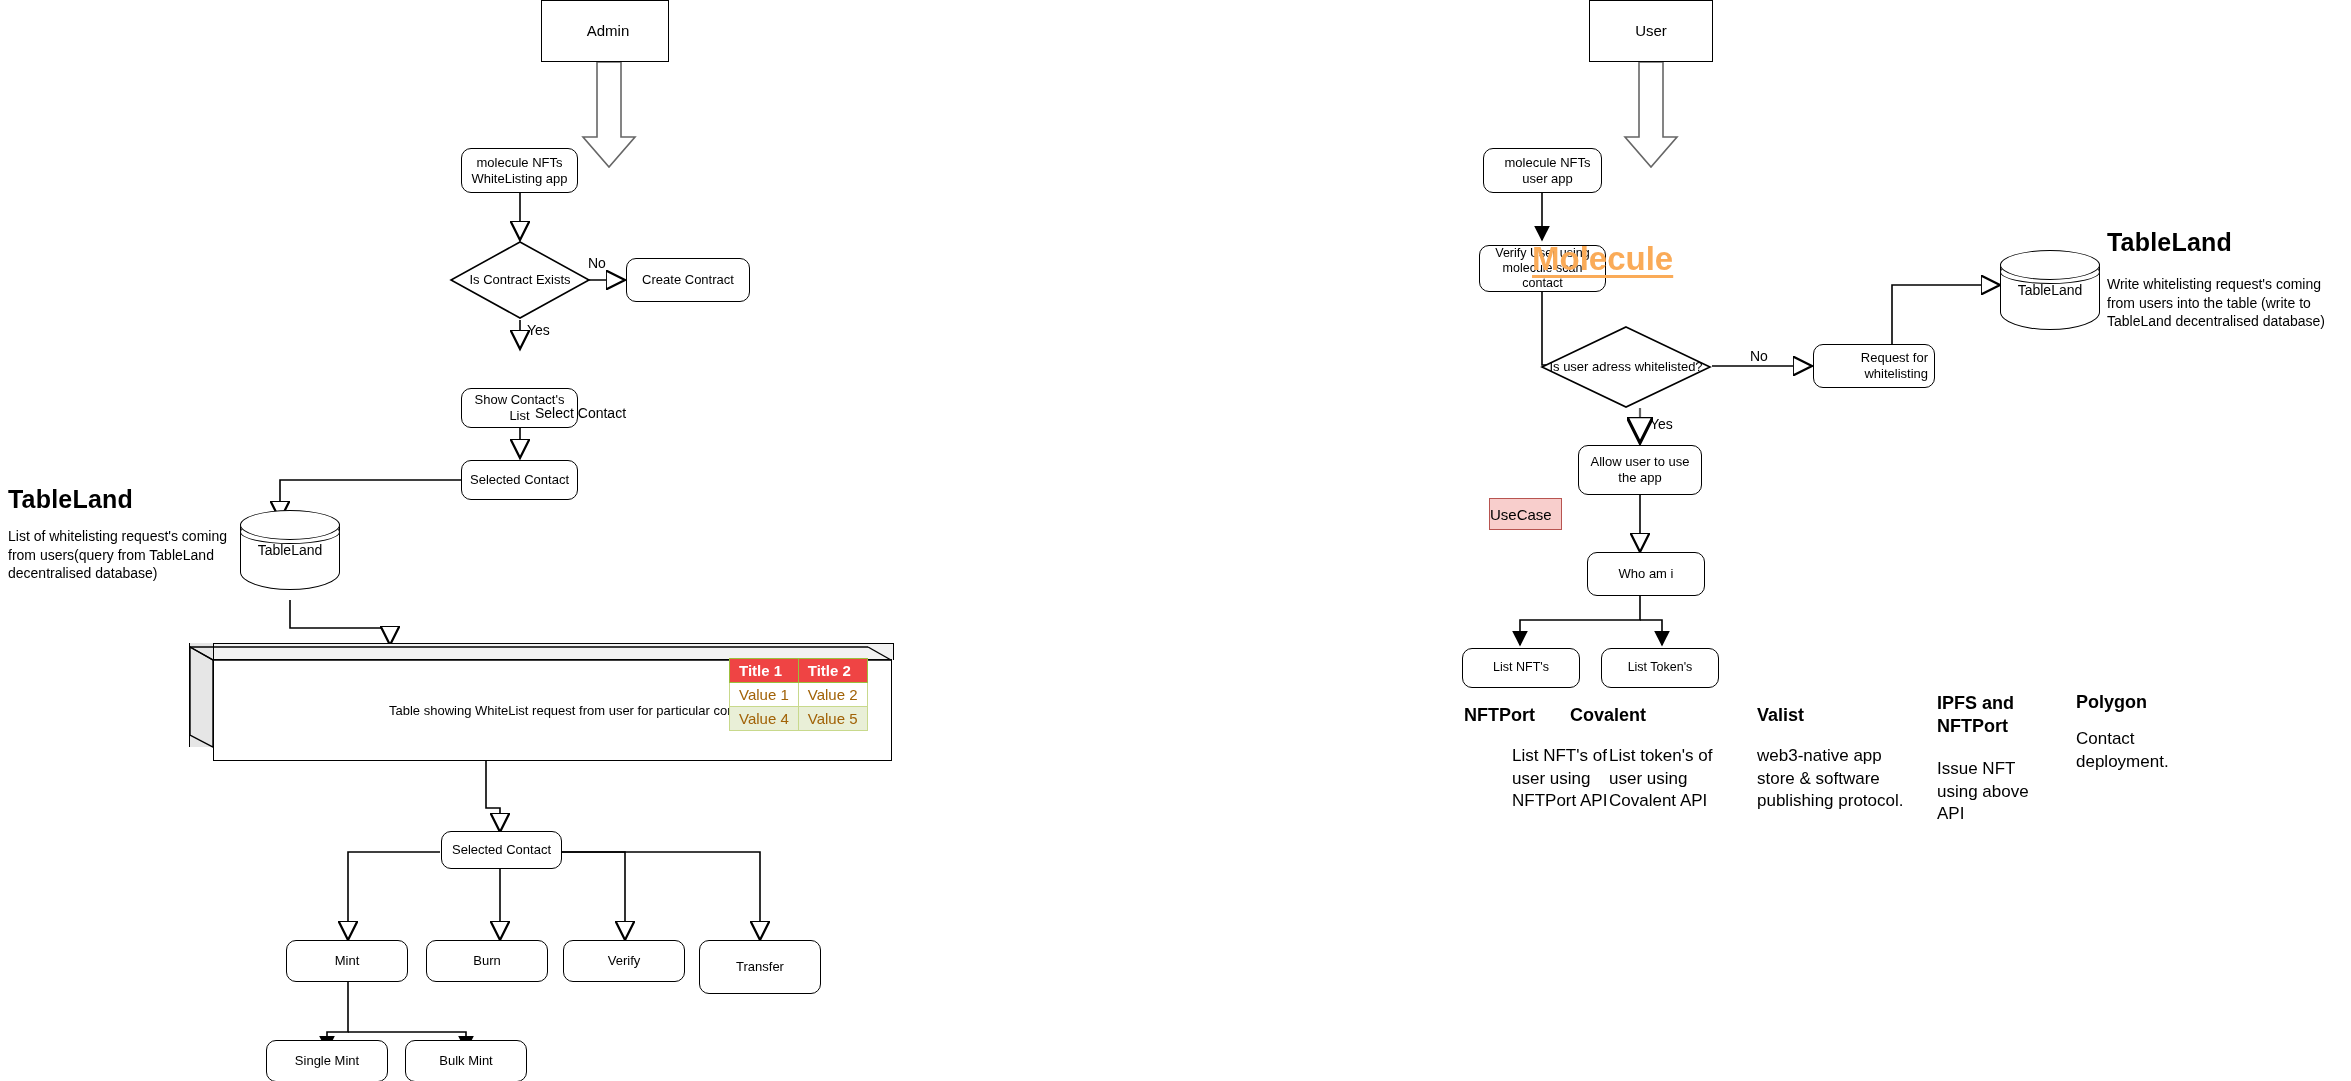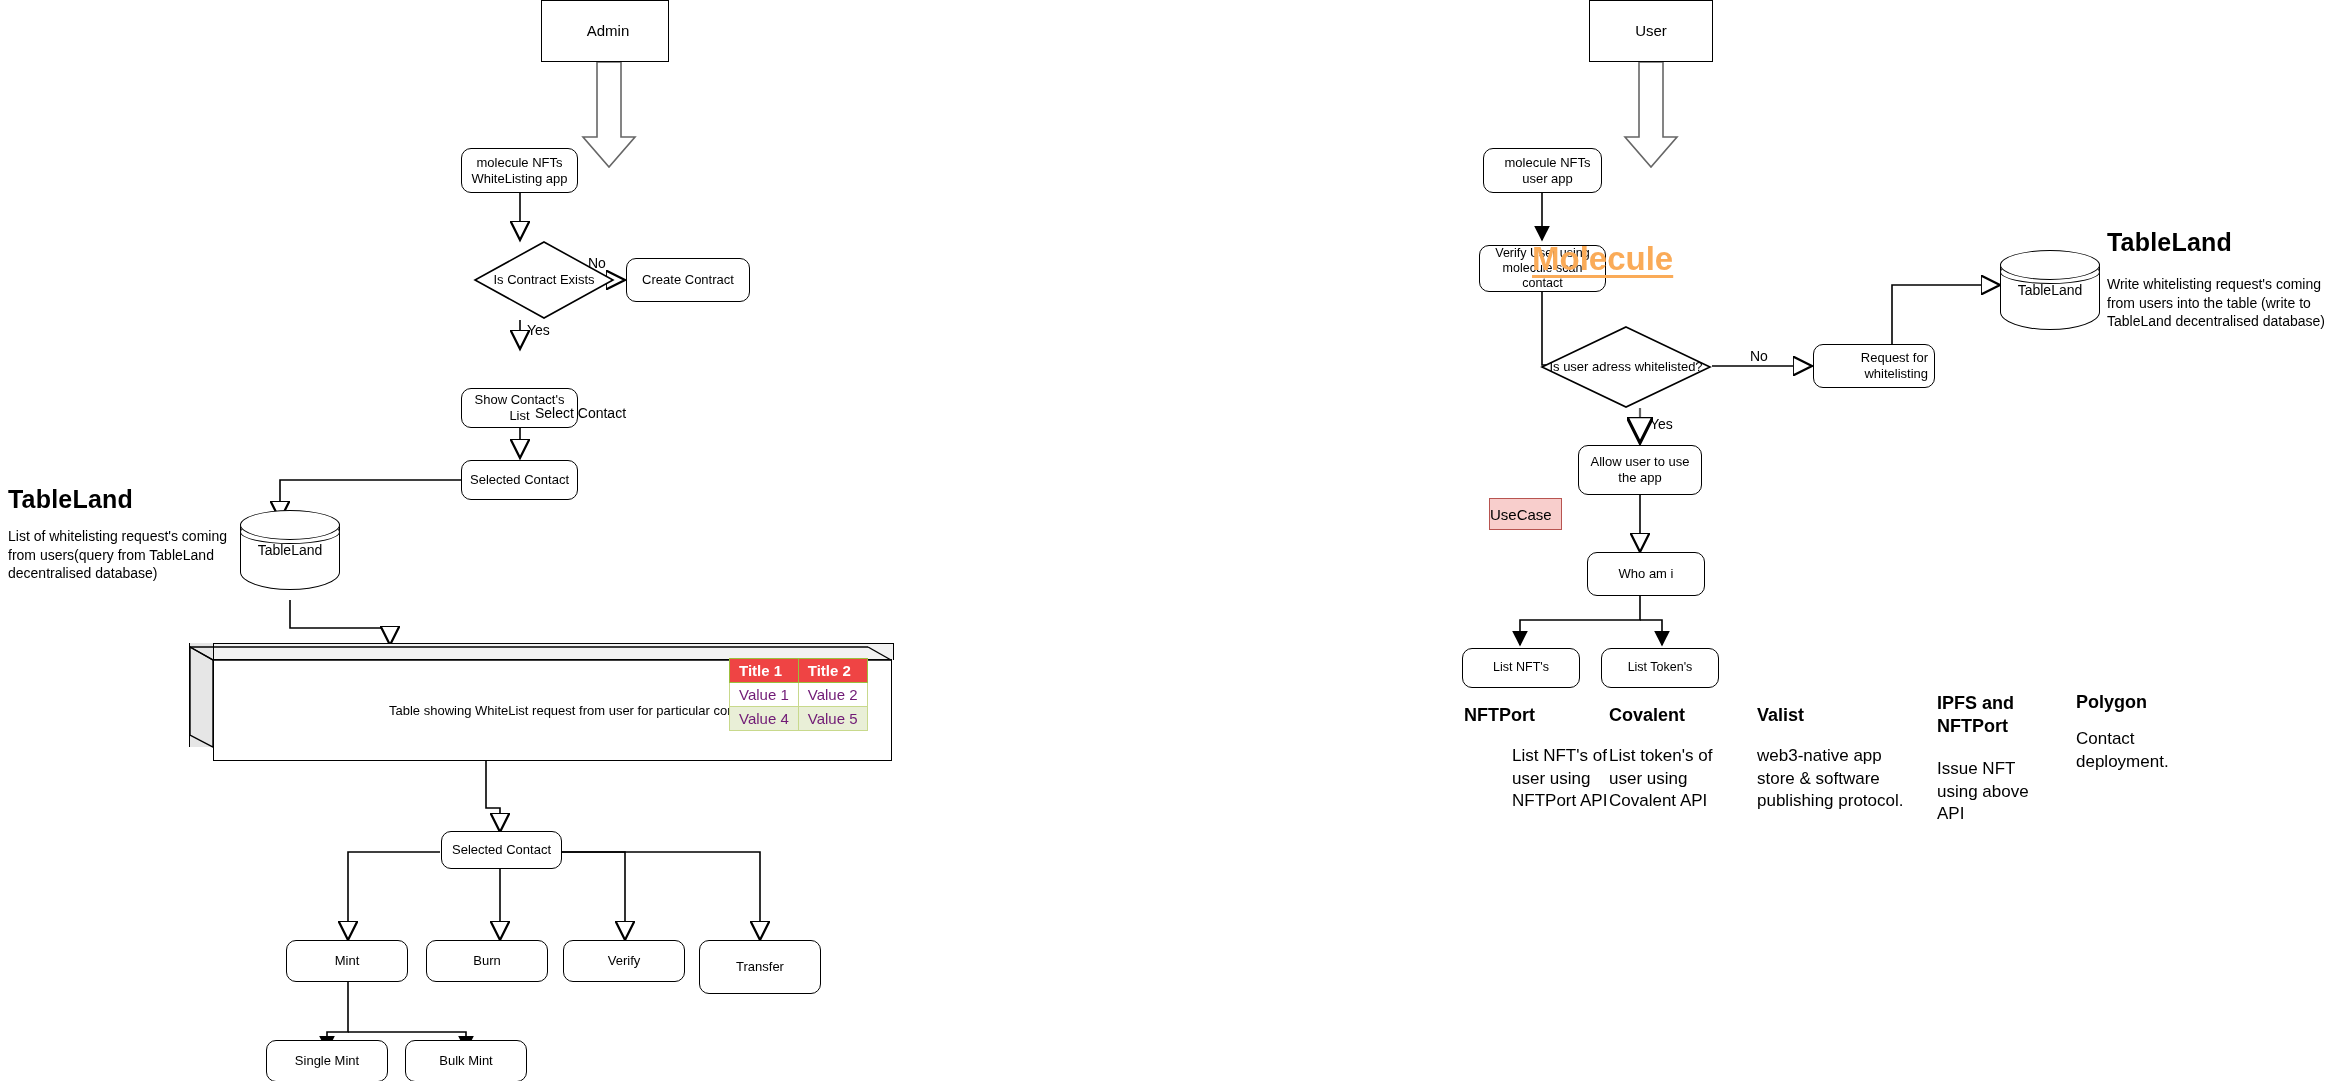--- a/index.html
+++ b/index.html
@@ -47,21 +47,21 @@
                  border:1.6px solid #000;}
   .block3d .topf{position:absolute;left:0;top:0;width:100%;height:16px;background:#F2F2F2;
                  border-top:1.6px solid #000;}
   .block3d .sidef{position:absolute;left:0;top:0;width:24px;bottom:14px;background:#E6E6E6;
                   border-left:1.6px solid #000;}
   .block3d .desc{position:absolute;font-size:14px;white-space:nowrap;}
 
   table.wl{position:absolute;border-collapse:collapse;font-size:15px;}
   table.wl th{background:#ef4444;color:#fff;font-weight:bold;border:1px solid #9BBF3B;
               padding:3px 9px;text-align:left;}
-  table.wl td{color:#701a75;border:1px solid #C8D98C;padding:3px 9px;text-align:left;
+  table.wl td{color:#a16207;border:1px solid #C8D98C;padding:3px 9px;text-align:left;
               background:#fff;}
   table.wl tr.alt td{background:#E9EFD7;}
 </style>
 </head>
 <body>
 
 <div id="canvas">
 
   <svg class="wires" viewBox="0 0 2351 1081">
     <defs>
@@ -120,21 +120,21 @@
   </svg>
 
   <div class="node sharp" style="left:541px;top:0px;width:128px;height:62px;padding-left:12px;">
     <span>Admin</span>
   </div>
 
   <div class="node rounded small" style="left:461px;top:148px;width:117px;height:45px;">
     <span>molecule NFTs WhiteListing app</span>
   </div>
 
-  <div style="position:absolute;left:473px;top:240px;width:142px;height:80px;text-decoration:underline;">
+  <div style="position:absolute;left:449px;top:240px;width:142px;height:80px;text-decoration:underline;">
     <svg width="142" height="80" style="position:absolute;left:0;top:0;">
       <polygon points="71,2 140,40 71,78 2,40" fill="#fff" stroke="#000" stroke-width="1.6"></polygon>
     </svg>
     <div style="position:absolute;left:0;top:0;width:142px;height:80px;display:flex;align-items:center;
                 justify-content:center;text-align:center;font-size:13px;line-height:1.2;">
       <span>Is Contract Exists</span>
     </div>
   </div>
   <div class="edge-label" style="left:588px;top:255px;">No</div>
   <div class="edge-label" style="left:527px;top:322px;">Yes</div>
@@ -273,21 +273,21 @@
   <div class="node rounded tiny" style="left:1462px;top:648px;width:118px;height:40px;">
     <span>List NFT's</span>
   </div>
   <div class="node rounded tiny" style="left:1601px;top:648px;width:118px;height:40px;">
     <span>List Token's</span>
   </div>
 
   <div class="colhead" style="left:1464px;top:705px;">NFTPort</div>
   <div class="colbody" style="left:1464px;top:745px;width:112px;margin-left:48px;">List NFT's of user using NFTPort API</div>
 
-  <div class="colhead" style="left:1609px;top:705px;">Covalent</div>
+  <div class="colhead" style="left:1570px;top:705px;">Covalent</div>
   <div class="colbody" style="left:1609px;top:745px;width:117px;">List token's of user using Covalent API</div>
 
   <div class="colhead" style="left:1757px;top:705px;">Valist</div>
   <div class="colbody" style="left:1757px;top:745px;width:155px;">web3-native app store &amp; software publishing protocol.</div>
 
   <div class="colhead" style="left:1937px;top:692px;width:105px;line-height:1.25;">IPFS and NFTPort</div>
   <div class="colbody" style="left:1937px;top:758px;width:98px;">Issue NFT using above API</div>
 
   <div class="colhead" style="left:2076px;top:692px;">Polygon</div>
   <div class="colbody" style="left:2076px;top:728px;width:112px;">Contact deployment.</div>

